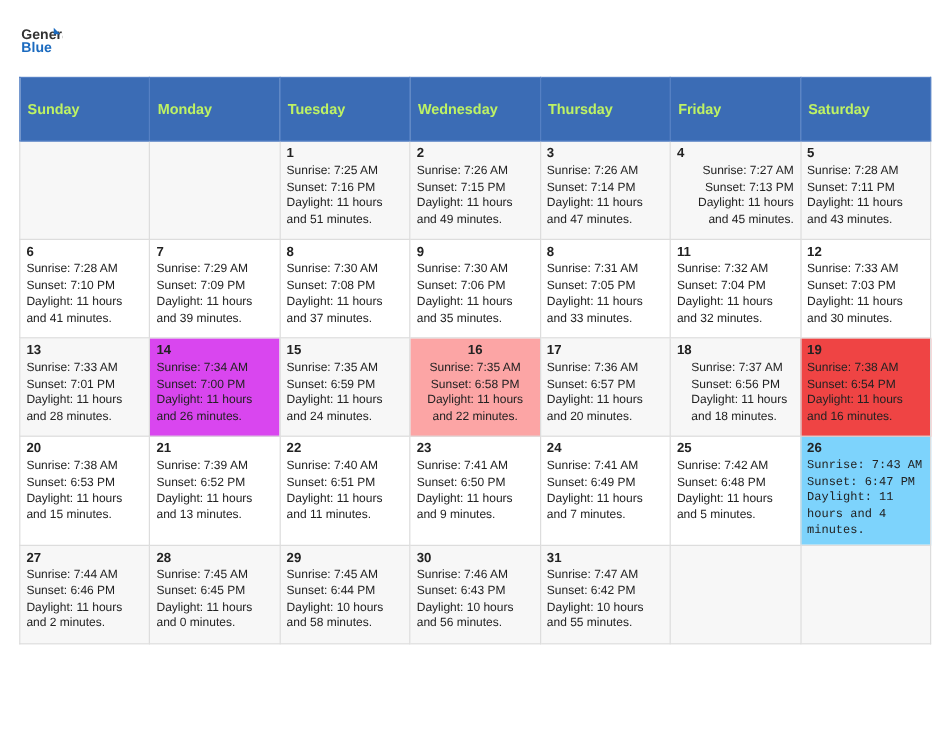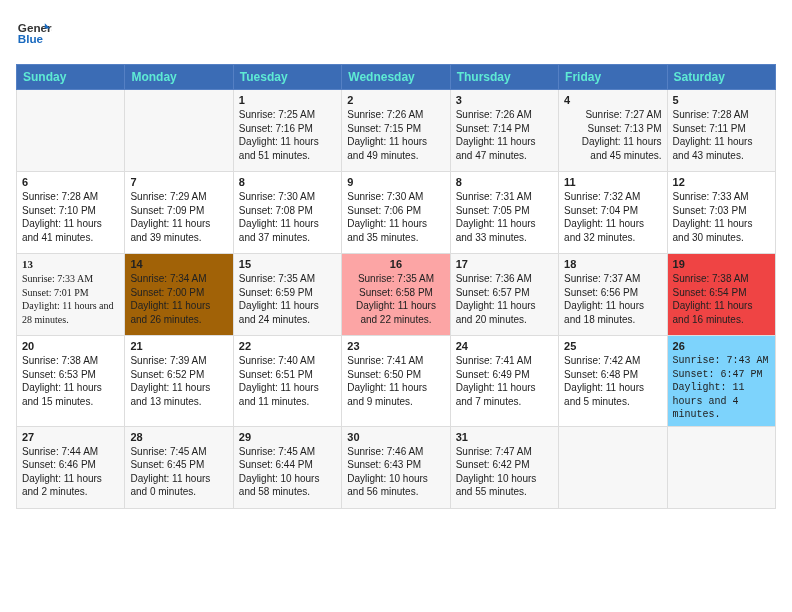--- a/index.html
+++ b/index.html
@@ -36,24 +36,24 @@
       font-size: 14px;
       color: #333;
     }
     .calendar {
       width: 100%;
       border-collapse: collapse;
       border: 1px solid #ccc;
     }
     .calendar th {
       background: #3b6cb5;
-      color: #5eead4;
+      color: #bef264;
       font-size: 12px;
       font-weight: bold;
-      padding: 5px 6px;
+      padding: 19px 6px;
       text-align: left;
       border: 1px solid #5580c4;
     }
     .calendar td {
       width: calc(100% / 7);
       vertical-align: top;
       padding: 4px 5px;
       font-size: 10px;
       color: #222;
       border: 1px solid #ddd;
@@ -181,27 +181,27 @@
 Daylight: 11 hours and 32 minutes.</div>
         </td>
         <td style="background: rgb(255, 255, 255);">
           <span class="day-num">12</span>
           <div class="day-info" style="white-space: pre-line;">Sunrise: 7:33 AM
 Sunset: 7:03 PM
 Daylight: 11 hours and 30 minutes.</div>
         </td>
       </tr>
       <tr>
-        <td style="background: rgb(247, 247, 247); font-family: Liberation Serif, serif;">
+        <td style="background: rgb(247, 247, 247);">
           <span class="day-num">13</span>
           <div class="day-info" style="white-space: pre-line;">Sunrise: 7:33 AM
 Sunset: 7:01 PM
 Daylight: 11 hours and 28 minutes.</div>
         </td>
-        <td style="background: #a16207;">
+        <td style="background: #d946ef;">
           <span class="day-num">14</span>
           <div class="day-info" style="white-space: pre-line;">Sunrise: 7:34 AM
 Sunset: 7:00 PM
 Daylight: 11 hours and 26 minutes.</div>
         </td>
         <td style="background: rgb(247, 247, 247);">
           <span class="day-num">15</span>
           <div class="day-info" style="white-space: pre-line;">Sunrise: 7:35 AM
 Sunset: 6:59 PM
 Daylight: 11 hours and 24 minutes.</div>
@@ -213,21 +213,21 @@
 Daylight: 11 hours and 22 minutes.</div>
         </td>
         <td style="background: rgb(247, 247, 247);">
           <span class="day-num">17</span>
           <div class="day-info" style="white-space: pre-line;">Sunrise: 7:36 AM
 Sunset: 6:57 PM
 Daylight: 11 hours and 20 minutes.</div>
         </td>
         <td style="background: rgb(247, 247, 247);">
           <span class="day-num">18</span>
-          <div class="day-info" style="white-space: pre-line;">Sunrise: 7:37 AM
+          <div class="day-info" style="white-space: pre-line; margin-left: 12px;">Sunrise: 7:37 AM
 Sunset: 6:56 PM
 Daylight: 11 hours and 18 minutes.</div>
         </td>
         <td style="background: #ef4444;">
           <span class="day-num">19</span>
           <div class="day-info" style="white-space: pre-line;">Sunrise: 7:38 AM
 Sunset: 6:54 PM
 Daylight: 11 hours and 16 minutes.</div>
         </td>
       </tr>

